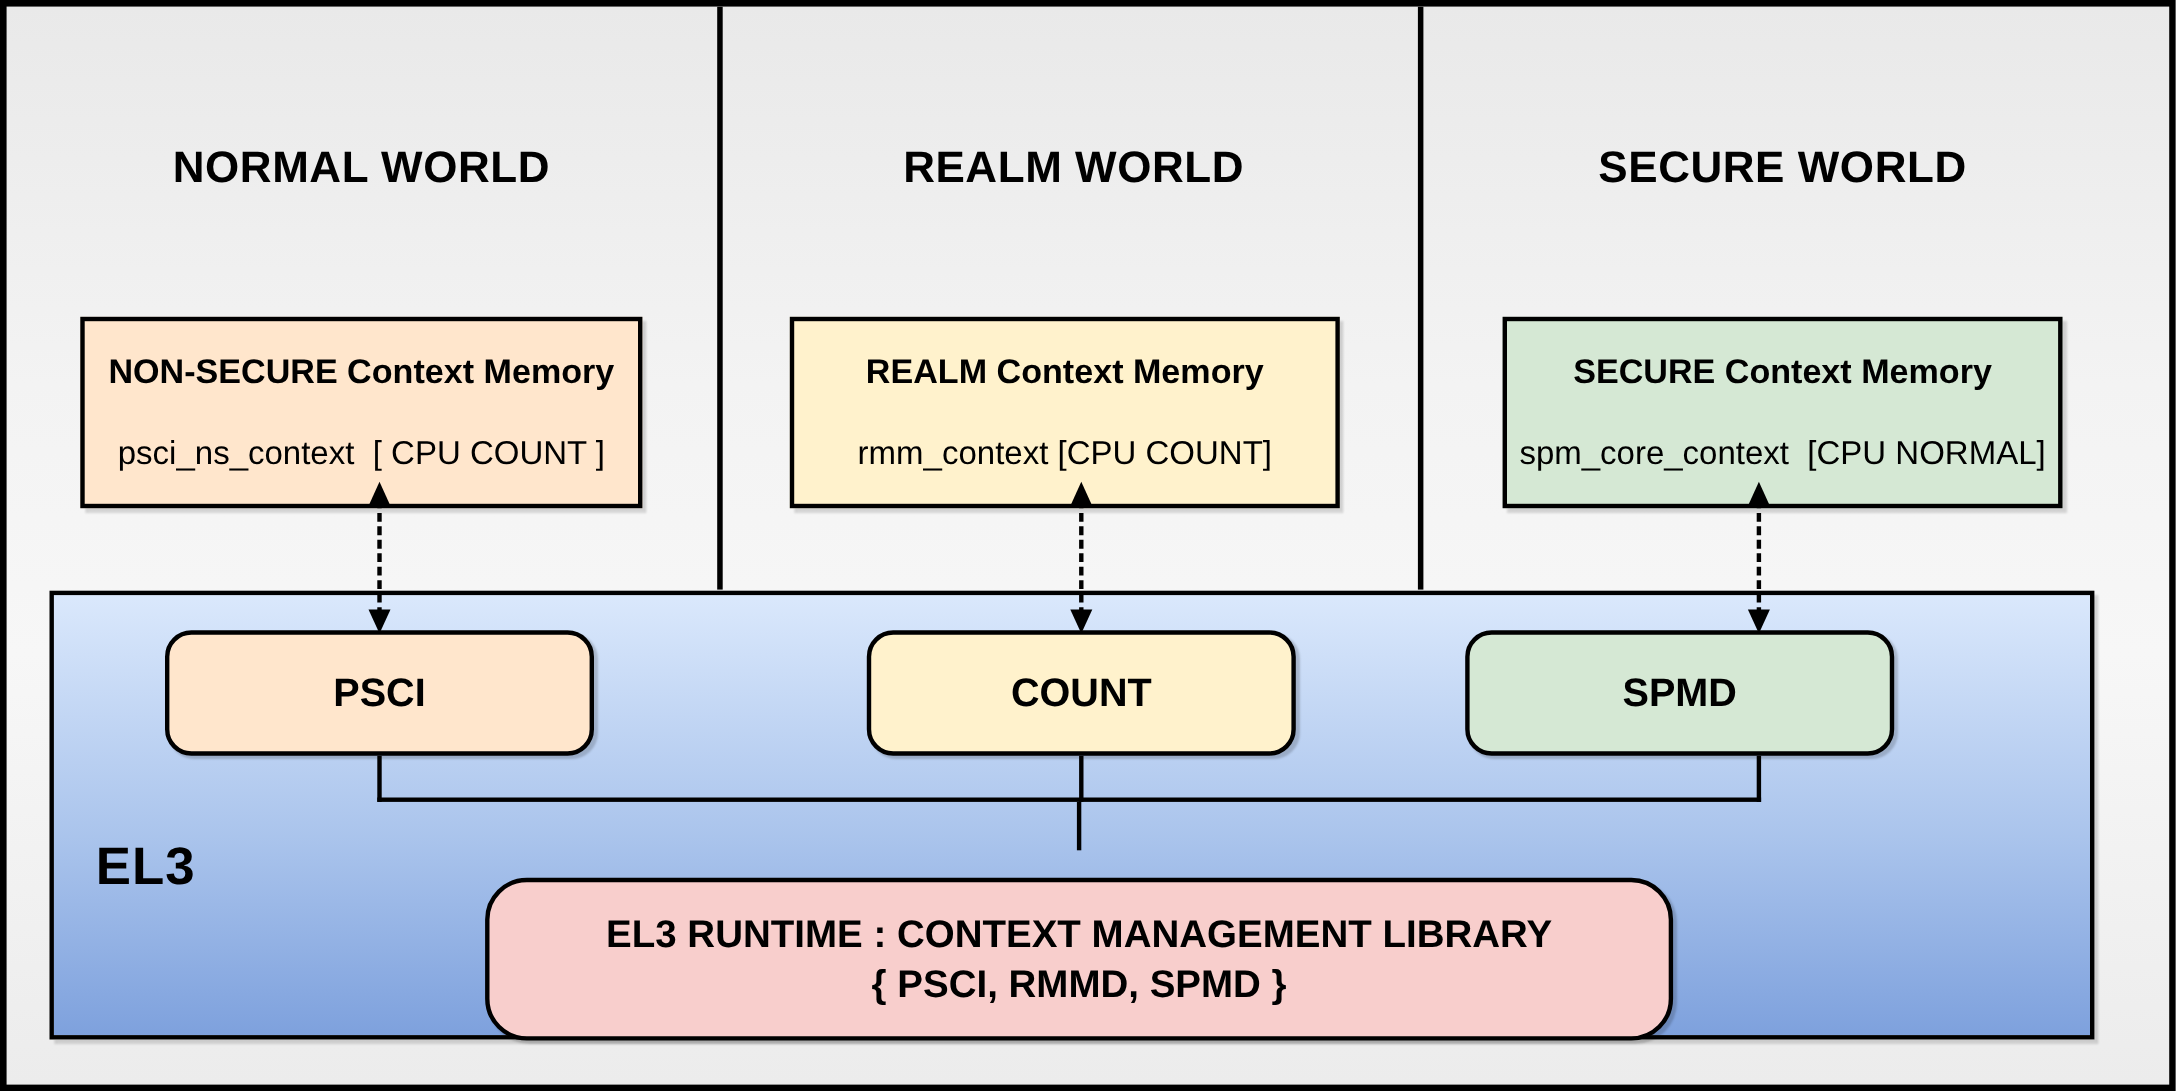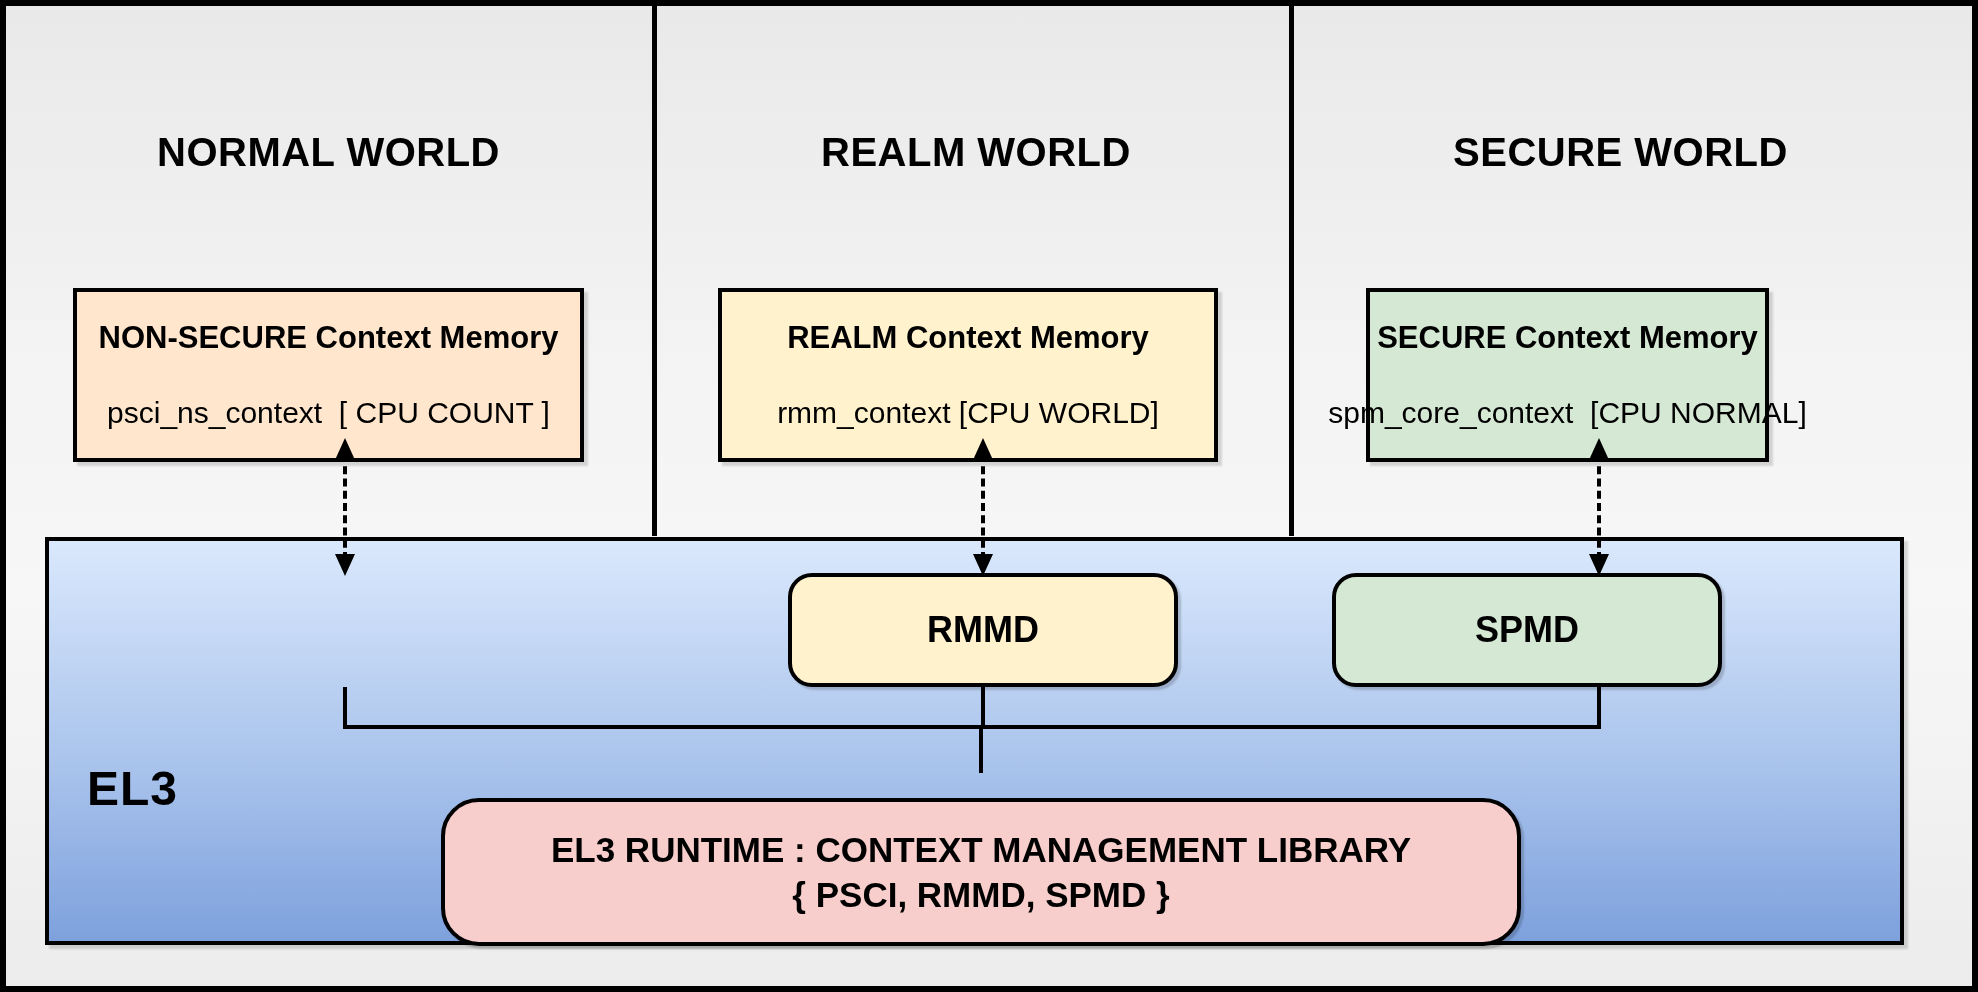--- a/index.html
+++ b/index.html
@@ -23,21 +23,21 @@
   .t1{left:67px;width:511px;} .t2{left:720px;width:500px;} .t3{left:1360px;width:509px;text-align:center;}
 
   .ctx-box{
     position:absolute;top:258px;height:174px;box-sizing:border-box;
     border:4px solid #000;
     box-shadow:4px 4px 2px rgba(0,0,0,0.14);
     display:flex;flex-direction:column;justify-content:center;align-items:center;
     gap:40px;
     margin-top:24px;
   }
-  .c1{left:67px;width:511px;} .c2{left:712px;width:500px;} .c3{left:1360px;width:403px;}
+  .c1{left:67px;width:511px;} .c2{left:712px;width:500px;} .c3{left:1360px;width:509px;}
   .ctx-title{font-size:31px;font-weight:bold;white-space:pre;}
   .ctx-code{font-size:30px;font-weight:normal;white-space:pre;}
 
   
   .arrow{position:absolute;top:432px;width:26px;height:138px;}
   .a1{left:326px;} .a2{left:964px;} .a3{left:1580px;}
   .arrow .head-up{position:absolute;top:0;left:3px;width:0;height:0;
     border-left:10px solid transparent;border-right:10px solid transparent;
     border-bottom:22px solid #000;}
   .arrow .dash{position:absolute;top:16px;bottom:16px;left:11px;width:0;
@@ -92,21 +92,21 @@
   <div class="world-title t1">NORMAL WORLD</div>
   <div class="world-title t2">REALM WORLD</div>
   <div class="world-title t3">SECURE WORLD</div>
 
   <div class="ctx-box c1" style="background-color: rgb(255, 230, 204);">
     <div class="ctx-title">NON-SECURE Context Memory</div>
     <div class="ctx-code">psci_ns_context  [ CPU COUNT ]</div>
   </div>
   <div class="ctx-box c2" style="background-color: rgb(255, 242, 204);">
     <div class="ctx-title">REALM Context Memory</div>
-    <div class="ctx-code">rmm_context [CPU WORLD]</div>
+    <div class="ctx-code">rmm_context [CPU COUNT]</div>
   </div>
   <div class="ctx-box c3" style="background-color: rgb(213, 232, 212);">
     <div class="ctx-title">SECURE Context Memory</div>
     <div class="ctx-code">spm_core_context  [CPU NORMAL]</div>
   </div>
 
   <div class="el3-box"></div>
 
   <div class="arrow a1">
     <div class="head-up"></div>
@@ -119,21 +119,22 @@
     <div class="head-down"></div>
   </div>
   <div class="arrow a3">
     <div class="head-up"></div>
     <div class="dash"></div>
     <div class="head-down"></div>
   </div>
 
   <div class="el3-label">EL3</div>
 
-  <div class="module-box m2" style="background-color: rgb(255, 242, 204);">RMMD</div>
+  <div class="module-box m1" style="background-color: rgb(255, 230, 204);">PSCI</div>
+  <div class="module-box m2" style="background-color: rgb(255, 242, 204);">COUNT</div>
   <div class="module-box m3" style="background-color: rgb(213, 232, 212);">SPMD</div>
 
   <div class="conn v1"></div>
   <div class="conn v2"></div>
   <div class="conn v3"></div>
   <div class="conn hl"></div>
   <div class="conn v4"></div>
 
   <div class="runtime-box" style="background-color: rgb(248, 206, 204);">
     <div class="runtime-line">EL3 RUNTIME : CONTEXT MANAGEMENT LIBRARY</div>

